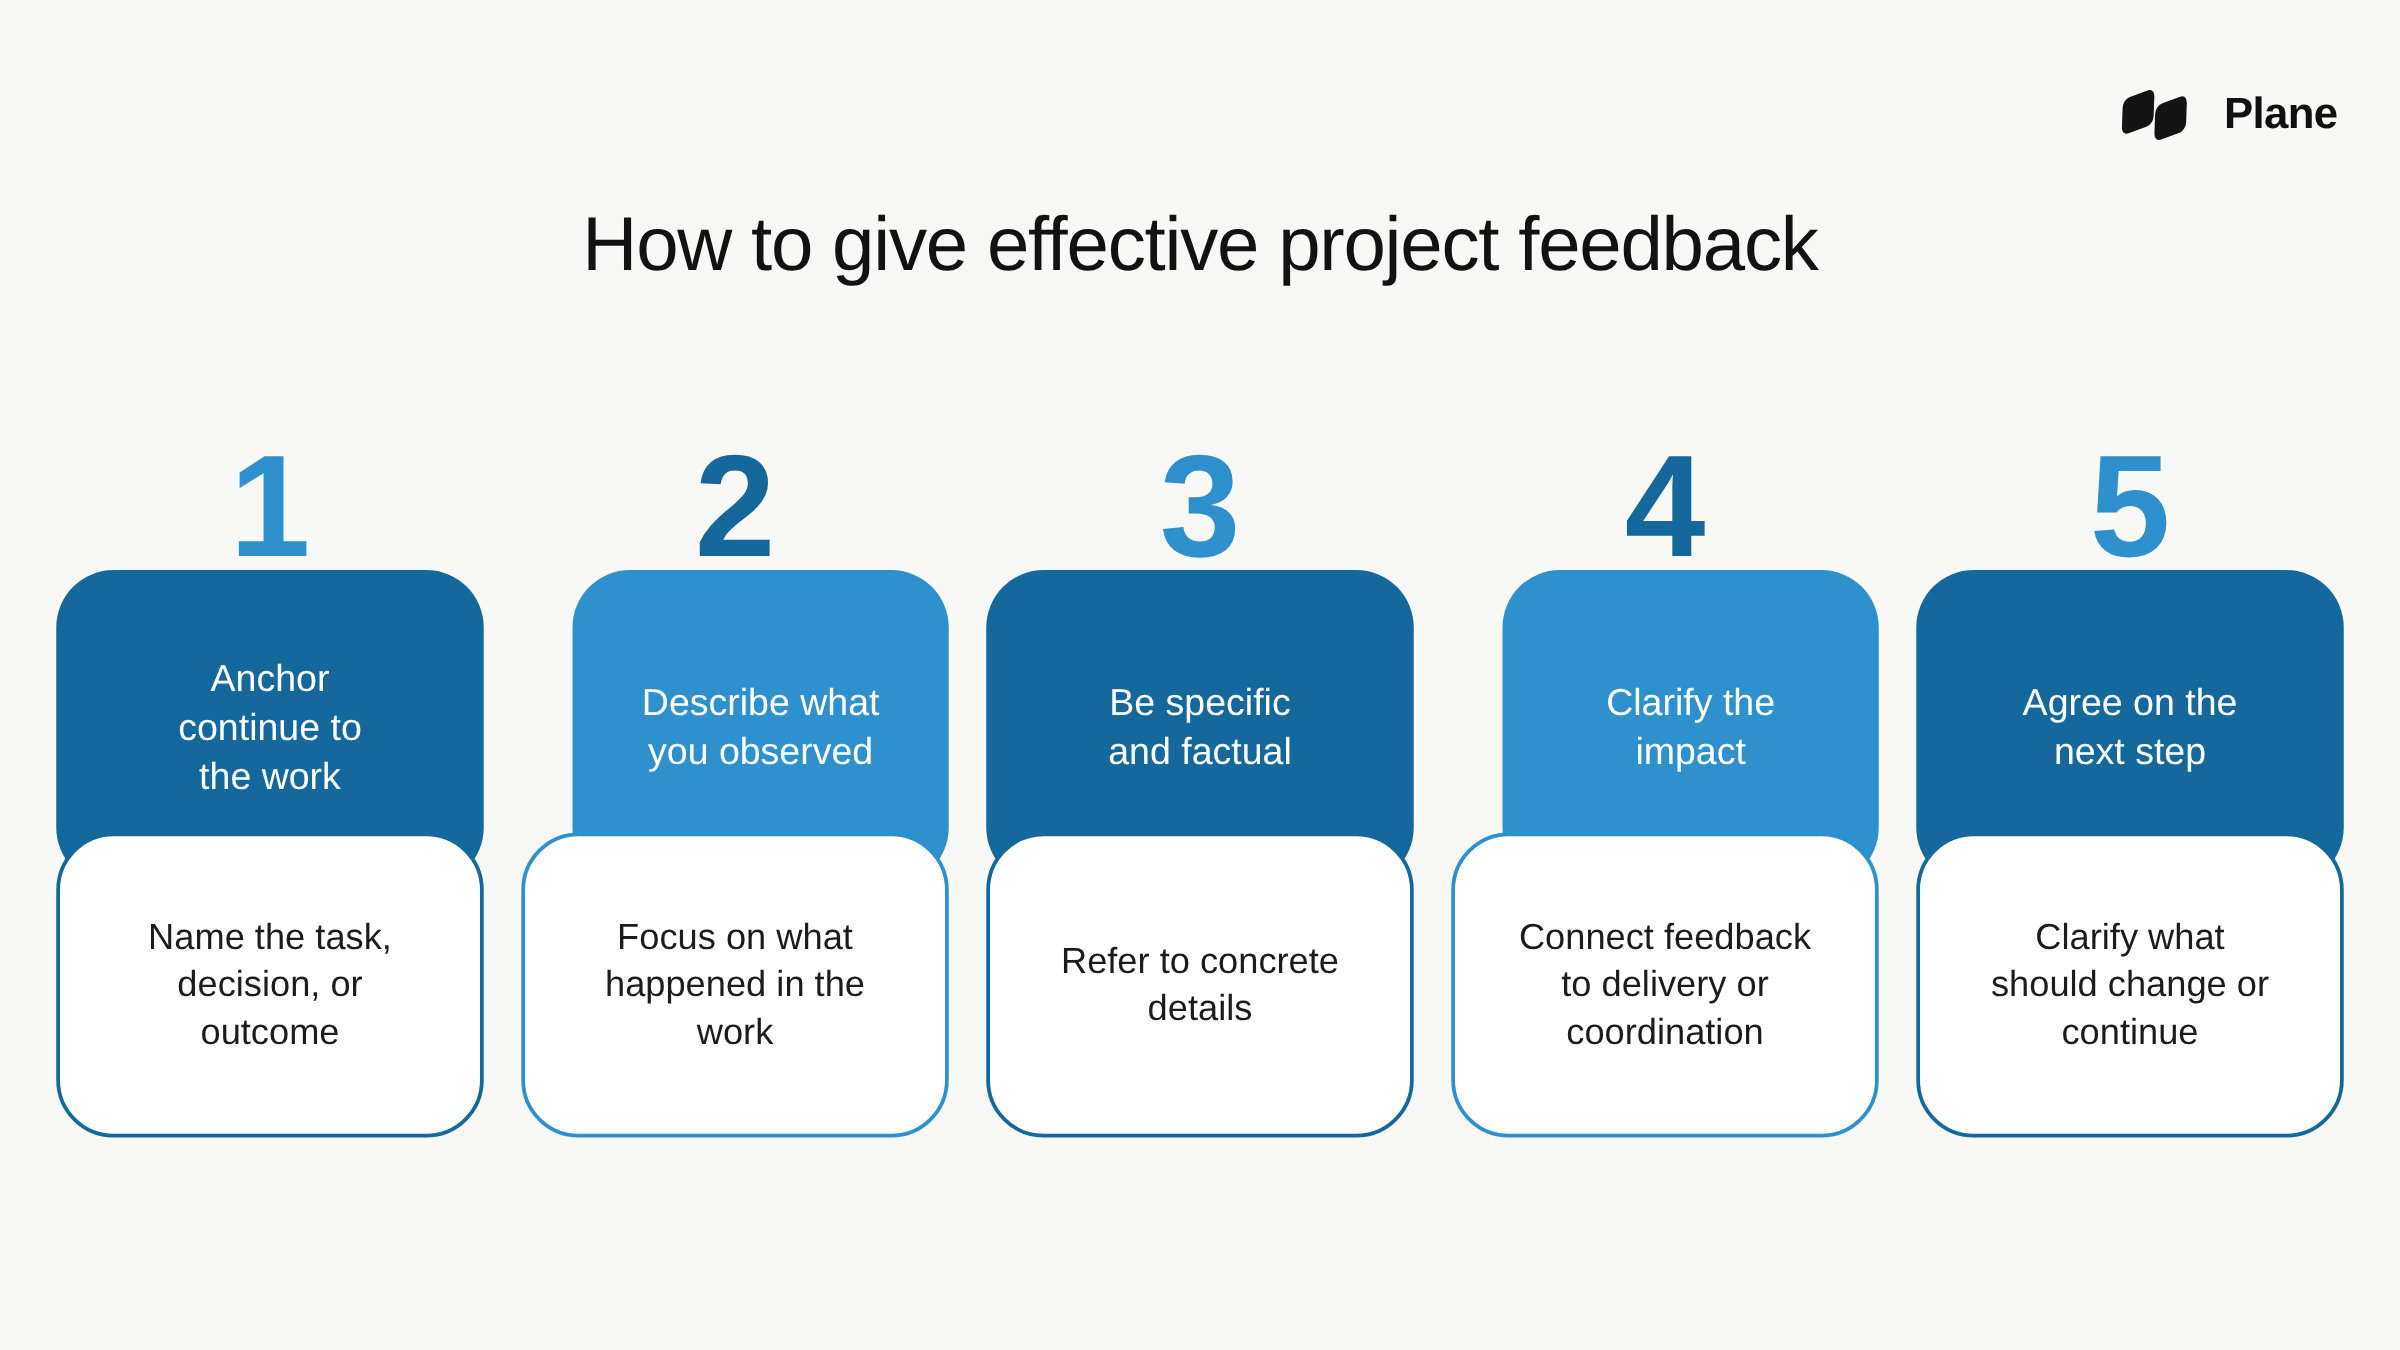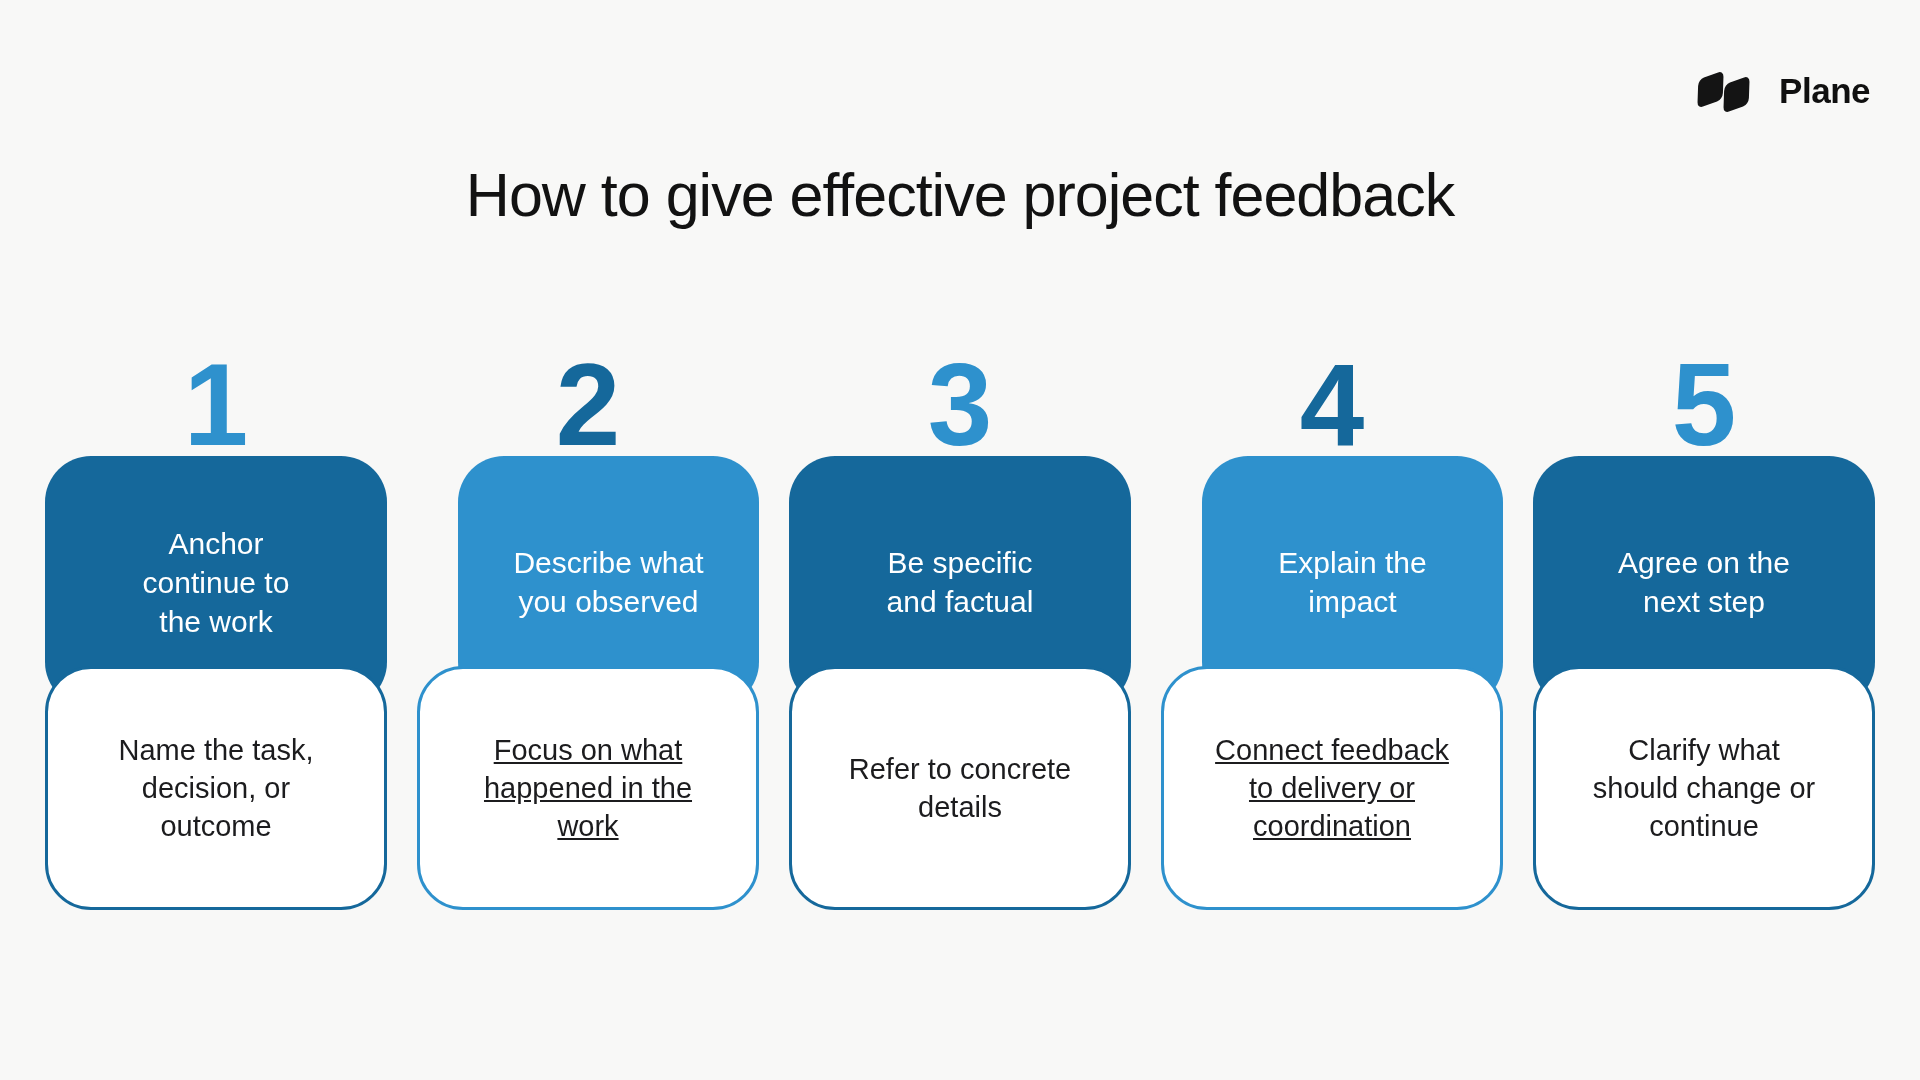--- a/index.html
+++ b/index.html
@@ -82,21 +82,21 @@
     background: #ffffff;
     border-radius: 46px;
     display: flex; align-items: center; justify-content: center;
     text-align: center;
     color: var(--body-text);
     font-size: 29px; line-height: 1.32;
     white-space: pre-line;
     padding: 0 14px;
   }
   .step.dark  .step-body { border: 3px solid var(--c-dark); }
-  .step.light .step-body { border: 3px solid var(--c-light); text-decoration: underline; }
+  .step.light .step-body { border: 3px solid var(--c-light); }
 </style>
 </head>
 <body>
 
 <div class="logo">
   <div class="logo-mark">
     <div class="logo-shape a"></div>
     <div class="logo-shape b"></div>
   </div>
   <div class="logo-text">Plane</div>
@@ -141,21 +141,21 @@
     </div>
     <div class="step-body">
       <span>Refer to concrete
 details</span>
     </div>
   </div>
 
   <div class="step light">
     <div class="step-number">4</div>
     <div class="step-header">
-      <span>Explain the
+      <span>Clarify the
 impact</span>
     </div>
     <div class="step-body">
       <span>Connect feedback
 to delivery or
 coordination</span>
     </div>
   </div>
 
   <div class="step dark">

